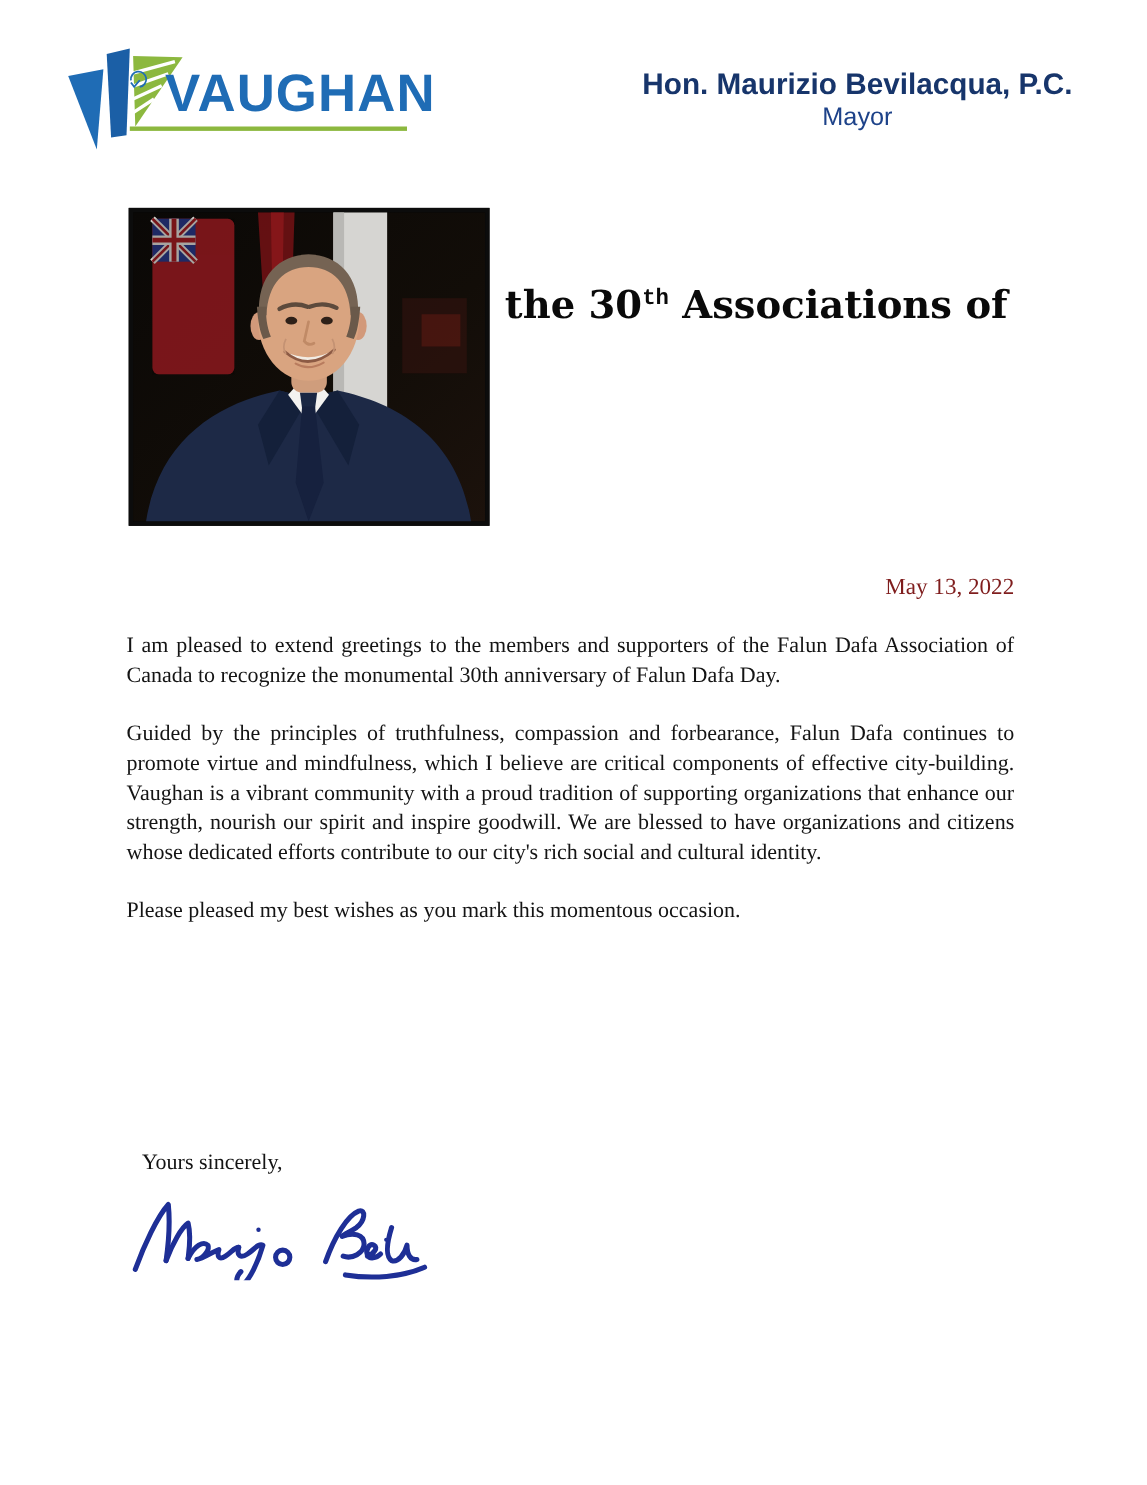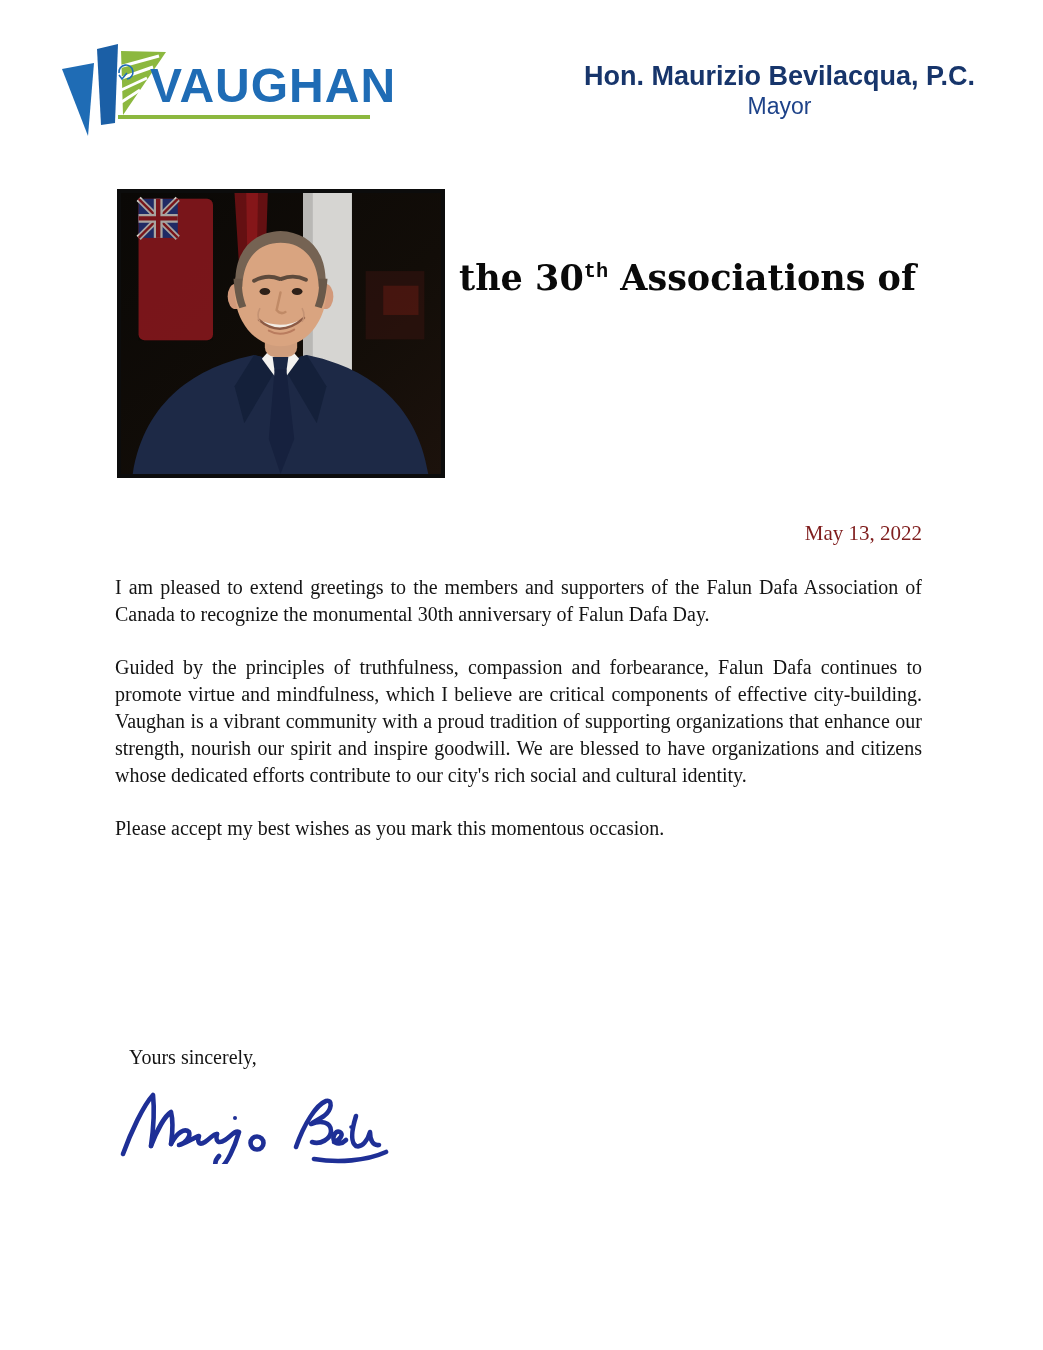--- a/index.html
+++ b/index.html
@@ -180,21 +180,21 @@
 
   <div class="doc-title">
     <div><span>the 30</span><sup>th</sup><span> Associations of</span></div>
   </div>
 
   <div class="letter-date">May 13, 2022</div>
 
   <div class="letter-body">
     <p>I am pleased to extend greetings to the members and supporters of the Falun Dafa Association of Canada to recognize the monumental 30th anniversary of Falun Dafa Day.</p>
     <p>Guided by the principles of truthfulness, compassion and forbearance, Falun Dafa continues to promote virtue and mindfulness, which I believe are critical components of effective city-building. Vaughan is a vibrant community with a proud tradition of supporting organizations that enhance our strength, nourish our spirit and inspire goodwill. We are blessed to have organizations and citizens whose dedicated efforts contribute to our city's rich social and cultural identity.</p>
-    <p>Please accept my best wishes as you mark this momentous occasion.</p>
+    <p>Please pleased my best wishes as you mark this momentous occasion.</p>
   </div>
 
   <div class="closing-line">Yours sincerely,</div>
 
   <div class="signature">
     <svg viewBox="0 0 274 82" aria-hidden="true">
       <g fill="none" stroke="#1e2f96" stroke-width="4.6" stroke-linecap="round" stroke-linejoin="round">
 
         <path d="M5,66 C13,44 25,18 35,7 C37,26 35,44 33,58"></path>
         <path d="M33,58 C39,42 47,28 53,24 C56,36 54,48 53,56"></path>

